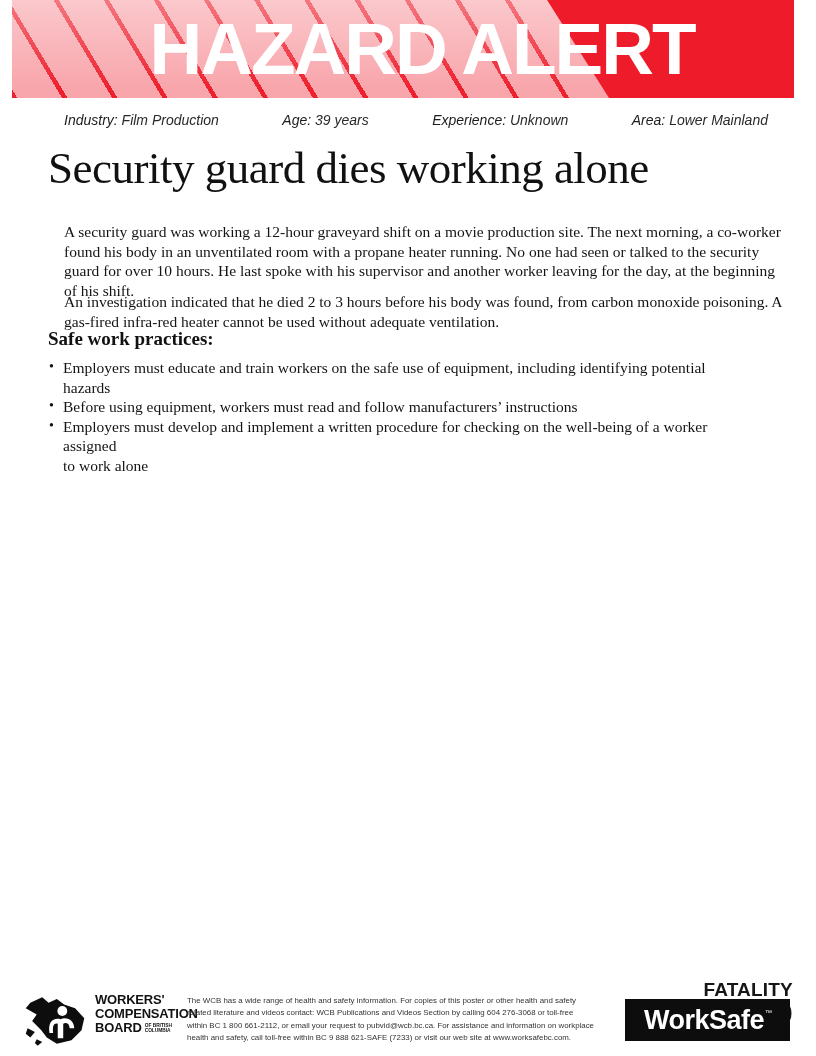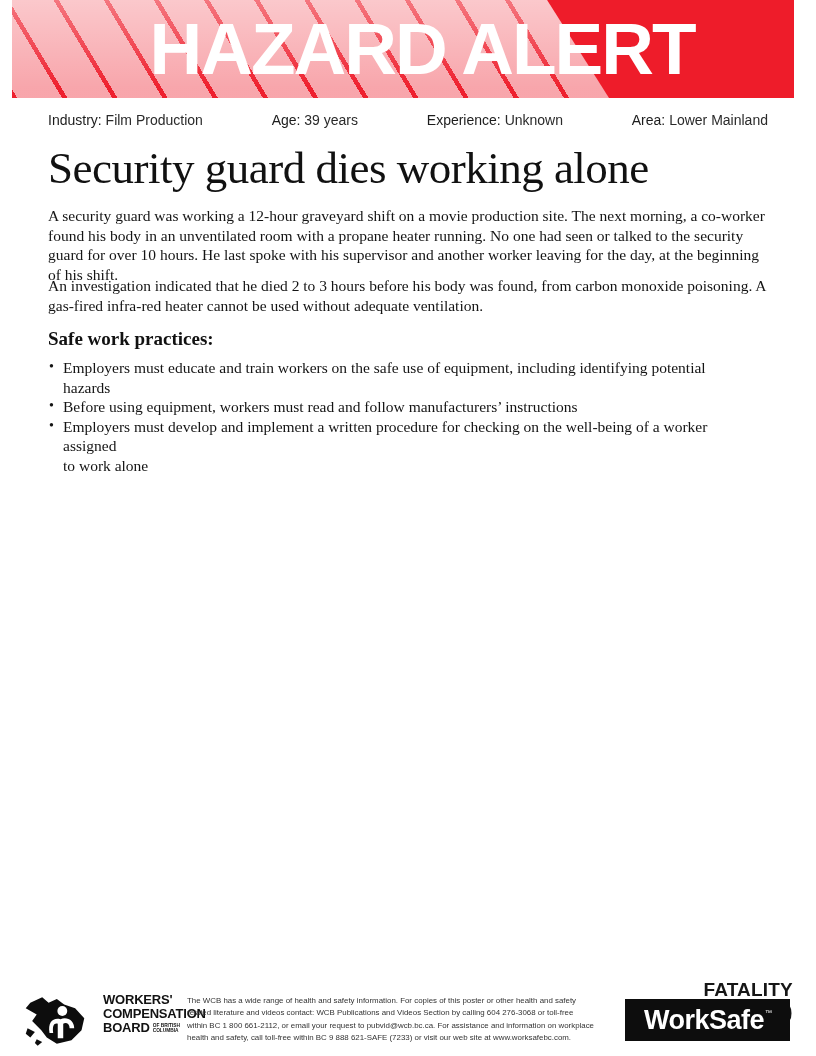--- a/index.html
+++ b/index.html
@@ -8,43 +8,43 @@
   
   .banner{position:absolute;left:12px;top:0;width:782px;height:98px;background:#ee1c2a;overflow:hidden;}
   .stripes{position:absolute;left:0;top:0;bottom:0;width:600px;
     background:
       linear-gradient(to bottom, rgba(255,255,255,.40), rgba(255,255,255,.02) 90%),
       repeating-linear-gradient(59deg, rgba(255,255,255,0) 0 4.5px, rgba(255,255,255,.60) 4.5px 43px);
     clip-path:polygon(0 0,535px 0,597px 100%,0 100%);}
   .banner-title{position:absolute;left:0;right:0;top:12px;margin:0;text-align:center;padding-left:38px;
     font-size:73px;line-height:1;font-weight:bold;letter-spacing:-2px;color:#ffffff;white-space:nowrap;}
   
-  .meta{position:absolute;left:48px;right:48px;top:112px;display:flex;justify-content:space-between;
-    font-size:14px;color:#2a2a2a;}
+  .meta{position:absolute;left:64px;right:48px;top:112px;display:flex;justify-content:space-between;
+    font-size:14px;color:#2a2a2a;font-style:italic;}
   .meta b{font-weight:normal;color:#1c1c1c;}
   
   .headline{position:absolute;left:48px;top:144px;margin:0;font-family:"Liberation Serif",serif;
     font-weight:normal;font-size:45px;line-height:1.1;letter-spacing:-0.5px;color:#111;white-space:nowrap;}
-  .para{position:absolute;left:48px;width:722px;margin:0;font-family:"Liberation Serif",serif;
+  .para{position:absolute;left:48px;width:722px;margin:16px;font-family:"Liberation Serif",serif;
     font-size:15.5px;line-height:19.6px;color:#141414;}
   .para1{top:206px;}
   .para2{top:276px;}
   .safe-head{position:absolute;left:48px;top:328px;margin:0;font-family:"Liberation Serif",serif;
     font-size:19px;color:#111;}
   .bullets{position:absolute;left:48px;top:358px;width:702px;margin:0;padding:0;list-style:none;
     font-family:"Liberation Serif",serif;font-size:15.5px;line-height:19.6px;color:#141414;}
   .bullets li{position:relative;padding-left:15px;}
   .bullets .dot{position:absolute;left:1px;top:-1px;font-size:14px;}
   .bullets .l2{display:block;}
   
   .fatality{position:absolute;right:23px;top:948px;text-align:right;color:#161616;}
   .fatality .f-label{font-weight:bold;font-size:19px;line-height:1;letter-spacing:0.2px;margin-top:32px;}
   .fatality .f-num{font-weight:bold;font-size:27px;line-height:1;letter-spacing:0.5px;margin-top:2px;}
   
-  .wcb{position:absolute;left:23px;top:993px;display:flex;align-items:flex-start;gap:8px;}
+  .wcb{position:absolute;left:23px;top:993px;display:flex;align-items:flex-start;}
   .wcb svg{display:block;margin-top:3px;}
   .wcb-text{margin-left:8px;font-weight:bold;font-size:13px;line-height:14px;color:#121212;letter-spacing:-0.2px;}
   .board-row{display:flex;align-items:flex-end;}
   .board-suffix{font-size:4.8px;line-height:4.8px;margin-left:3px;margin-bottom:1px;letter-spacing:0;}
   .fineprint{position:absolute;left:187px;top:995px;width:432px;font-size:7.9px;line-height:12.3px;color:#333;}
   .fineprint div{white-space:nowrap;}
   .worksafe{position:absolute;left:625px;top:999px;width:165px;height:42px;background:#0d0d0d;
     display:flex;align-items:center;justify-content:center;}
   .worksafe .mark{color:#fff;font-weight:bold;font-size:27px;letter-spacing:-0.5px;line-height:1;}
   .worksafe .tm{color:#fff;font-size:7px;vertical-align:top;position:relative;top:-8px;left:1px;}

